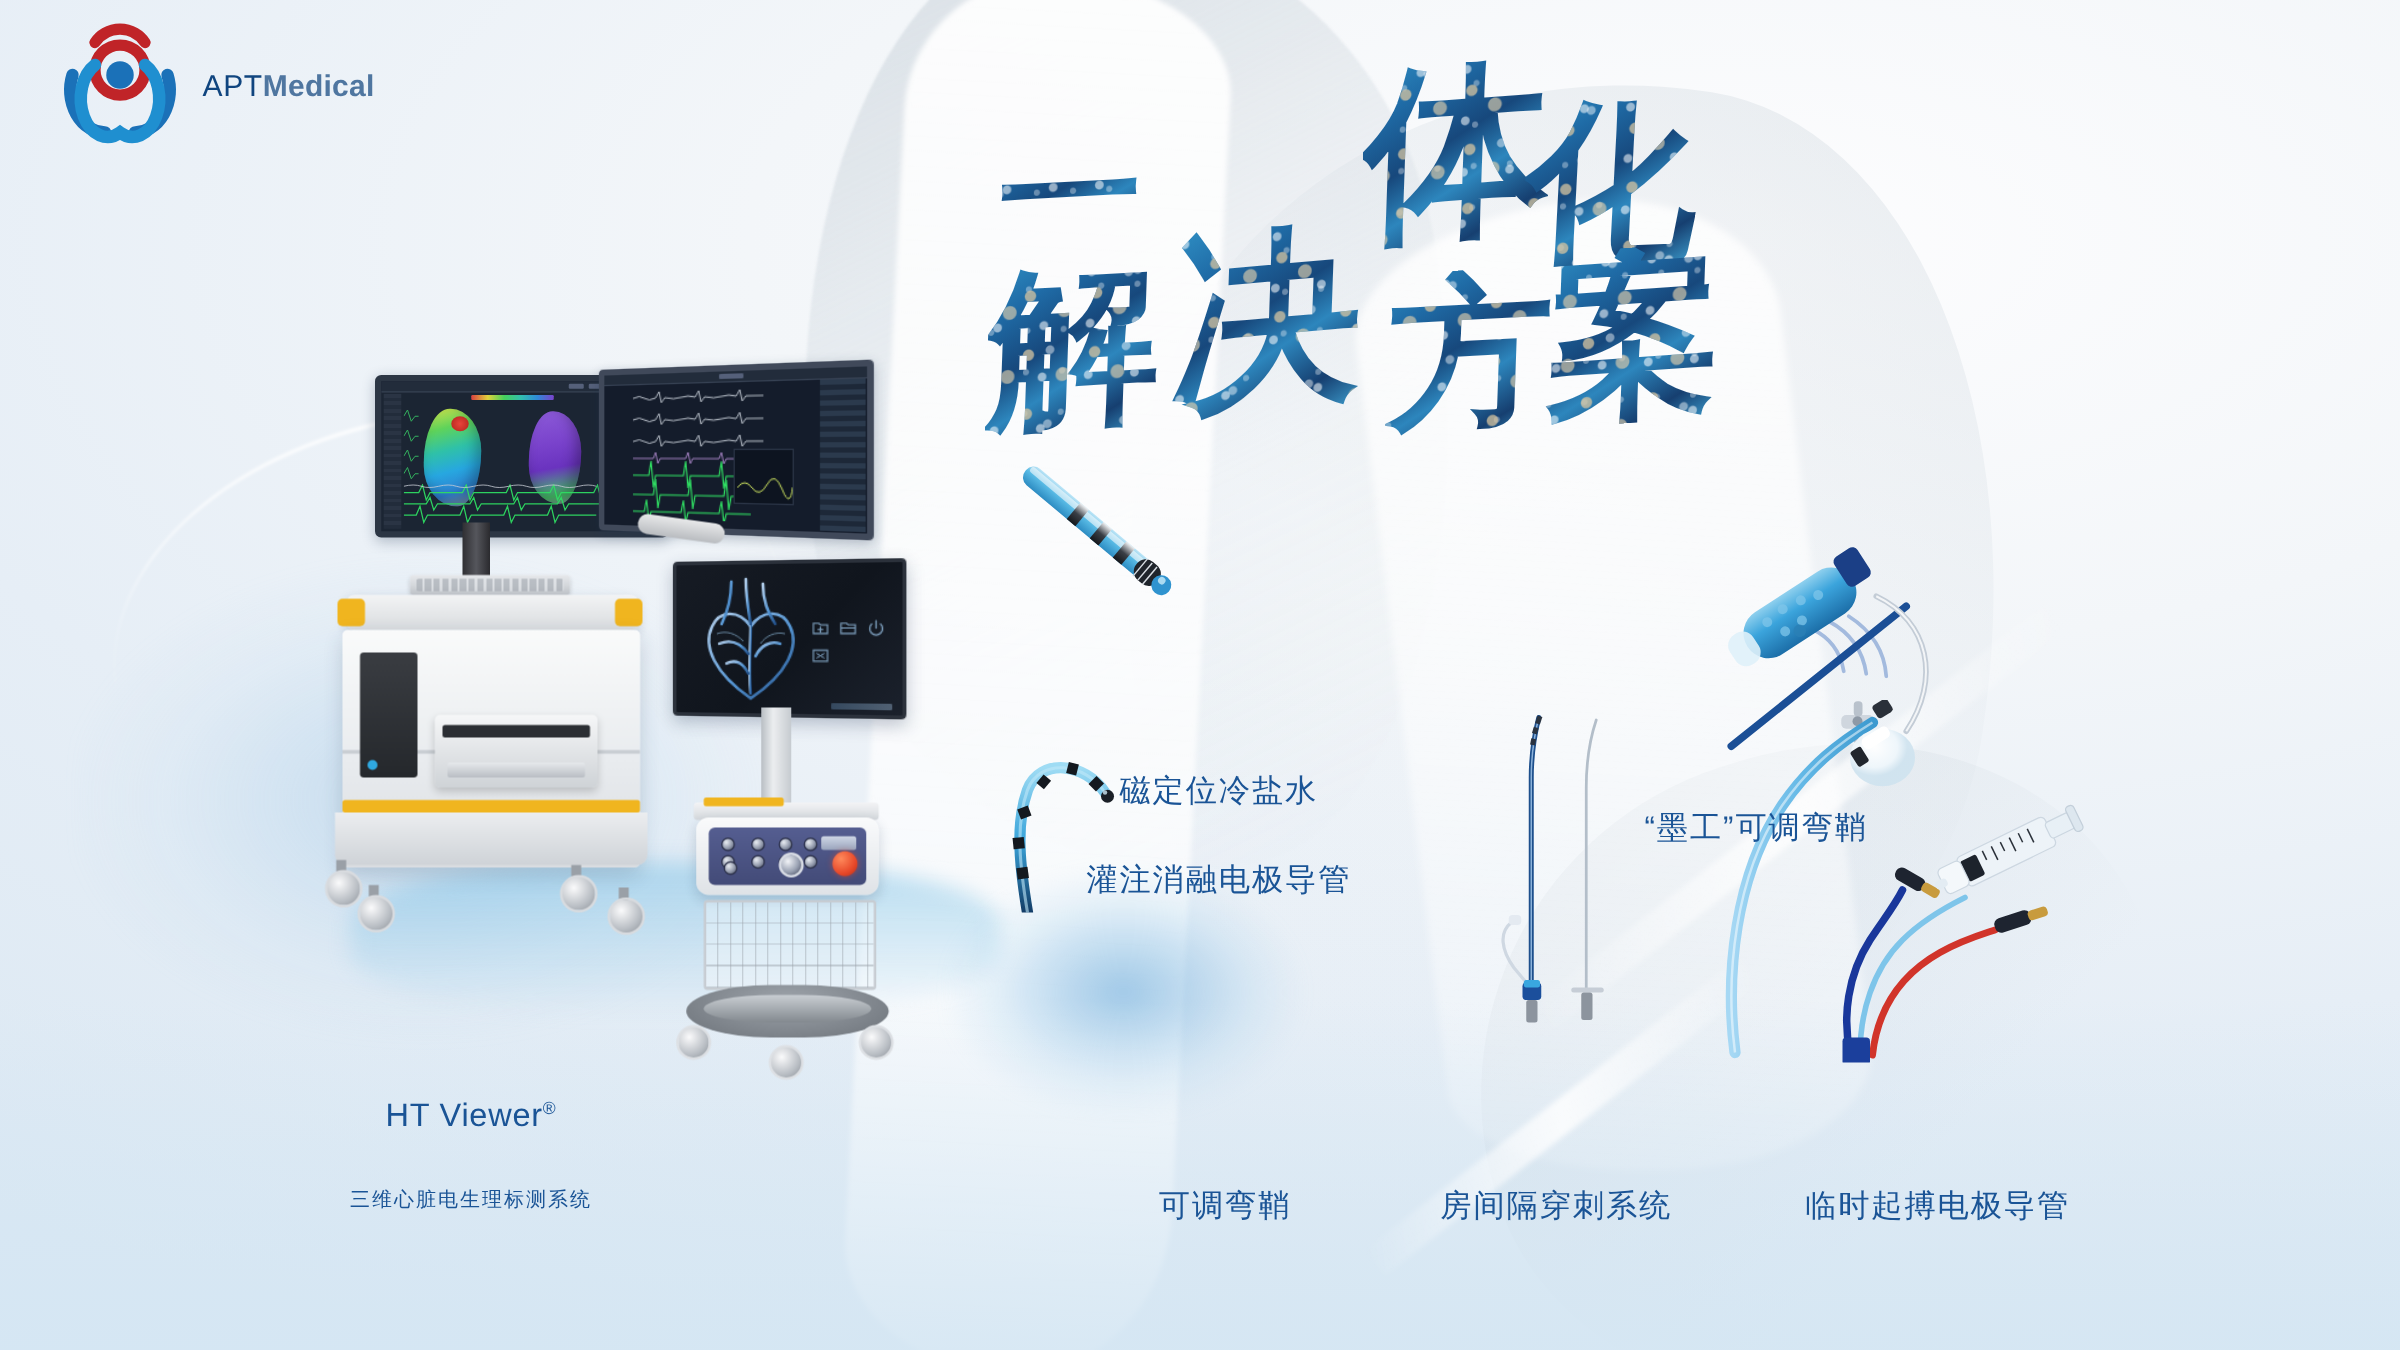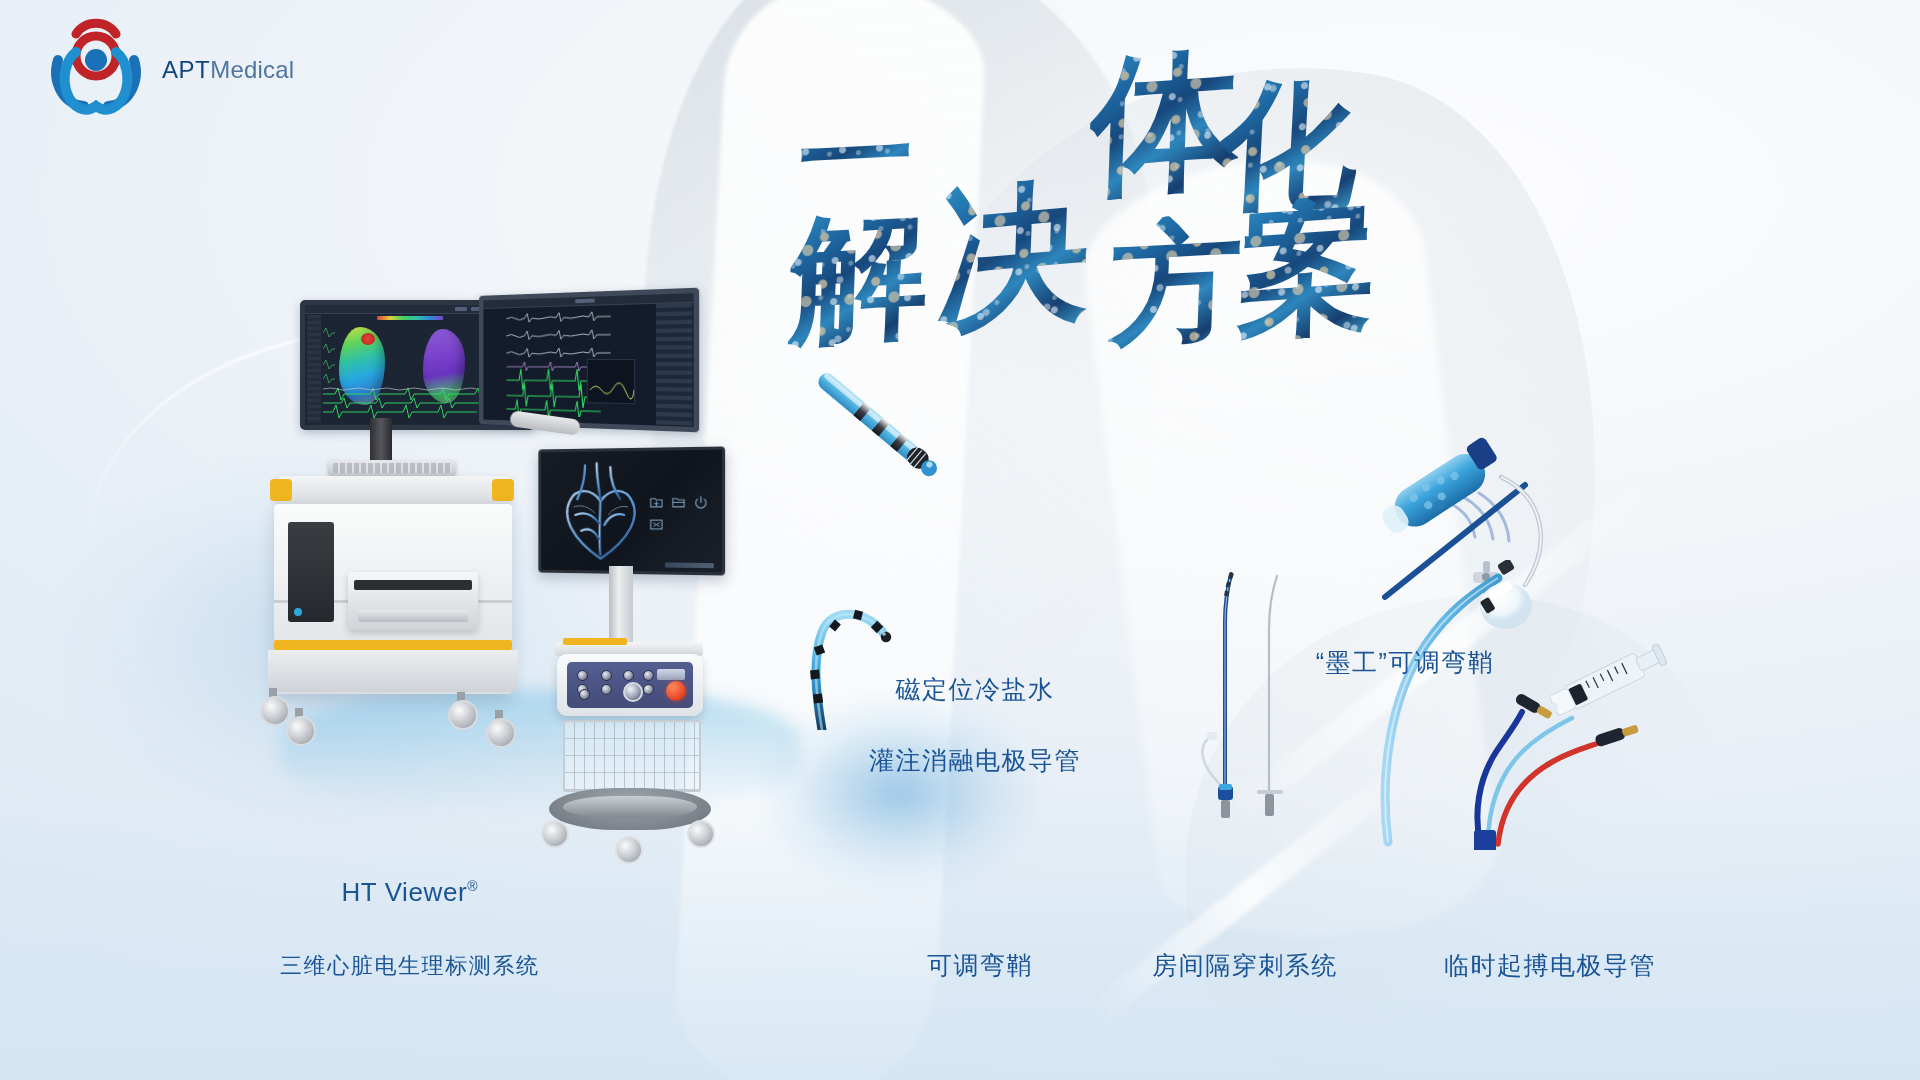--- a/index.html
+++ b/index.html
@@ -48,21 +48,21 @@
   .diag-streak{position:absolute;background:linear-gradient(120deg,rgba(255,255,255,.0),rgba(255,255,255,.8),rgba(255,255,255,0));
     height:26px;filter:blur(2px);}
 
   
   #logo{position:absolute;left:46px;top:18px;display:flex;align-items:center;gap:16px;}
   .logo-mark{position:relative;width:100px;height:100px;flex:0 0 auto;}
   .logo-text{display:flex;flex-direction:column;justify-content:center;}
   .logo-cn{font-size:46px;font-weight:700;color:#15559e;letter-spacing:4px;line-height:1.05;}
   .logo-en{font-size:24px;line-height:1.1;margin-top:4px;}
   .logo-en b{color:#10457f;font-weight:400;letter-spacing:.5px;}
-  .logo-en span{color:#4f76a0;font-weight:400;letter-spacing:.2px;text-align:center;}
+  .logo-en span{color:#4f76a0;font-weight:700;letter-spacing:.2px;text-align:center;}
 
   
   #headline{position:absolute;left:790px;top:40px;width:560px;height:300px;}
   .calli{position:absolute;font-weight:700;line-height:1;
     font-family:"DejaVu Serif","Liberation Serif",serif;
     background-image:
       radial-gradient(circle at 20% 25%, rgba(255,255,255,.55) 0 3px, transparent 4px),
       radial-gradient(circle at 62% 58%, rgba(214,196,160,.75) 0 4px, transparent 5px),
       radial-gradient(circle at 82% 20%, rgba(255,255,255,.45) 0 3px, transparent 4px),
       radial-gradient(circle at 38% 78%, rgba(221,205,172,.65) 0 5px, transparent 6px),
@@ -78,22 +78,22 @@
   .c-jue{left:148px;top:140px; font-size:152px; transform:rotate(-5deg) skewX(-7deg);}
   .c-fang{left:320px;top:176px;font-size:132px; transform:rotate(-3deg) skewX(-5deg);}
   .c-an {left:448px;top:158px; font-size:140px; transform:rotate(-4deg) skewX(-6deg);}
 
   
   .label{position:absolute;color:#1a5496;text-align:center;
     font-size:25px;line-height:1.42;letter-spacing:1.5px;white-space:pre-line;}
   #lbl-htviewer{left:280px;top:838px;text-align:center;}
   #lbl-htviewer .en{font-size:26px;color:#1a5496;letter-spacing:.6px;display:block;}
   #lbl-htviewer .en sup{font-size:14px;vertical-align:super;}
-  #lbl-htviewer .cn{font-size:22px;color:#1a5496;letter-spacing:1.6px;display:block;margin-top:4px;}
-  #lbl-irrig{left:845px;top:636px;width:260px;}
+  #lbl-htviewer .cn{font-size:16px;color:#1a5496;letter-spacing:1.6px;display:block;margin-top:4px;}
+  #lbl-irrig{left:845px;top:580px;width:260px;}
   #lbl-sheath{left:1285px;top:645px;width:240px;}
   #lbl-deca{left:880px;top:948px;width:200px;}
   #lbl-septal{left:1125px;top:948px;width:240px;}
   #lbl-pacing{left:1410px;top:948px;width:280px;}
 
   
   #cart{position:absolute;left:300px;top:300px;width:330px;height:500px;}
   .mon-a{position:absolute;left:0;top:0;width:225px;height:120px;background:#1b2533;
     border:5px solid #2c3644;border-radius:5px;overflow:hidden;box-shadow:0 3px 10px rgba(30,50,80,.28);}
   .mon-b{position:absolute;left:170px;top:-8px;width:215px;height:126px;background:#141c2b;

